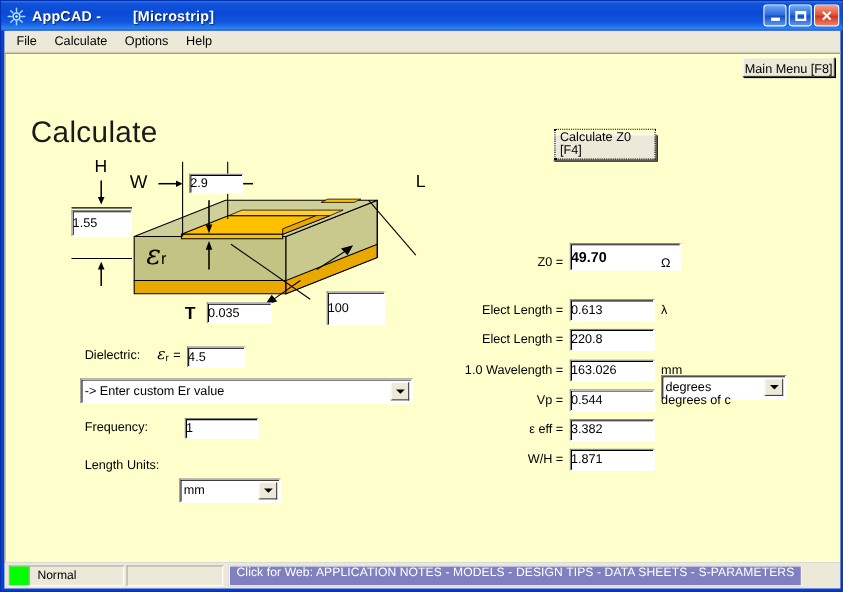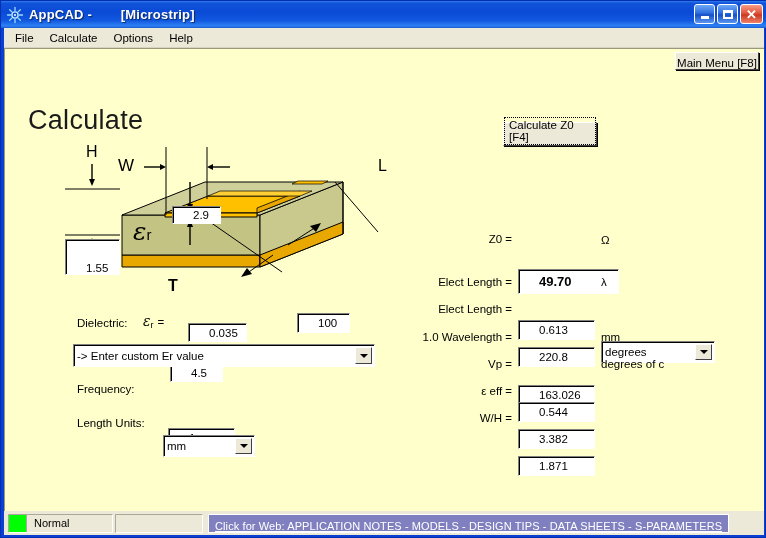--- a/index.html
+++ b/index.html
@@ -98,25 +98,24 @@
   }
   .status-label { font-size: 11px; padding-left: 7px; color:#000; }
   .status-pane2 {
     height: 19px; margin-left: 2px; width: 88px;
     border: 1px solid #aca899; border-right-color:#fff; border-bottom-color:#fff;
     background: #ece9d8;
   }
   .weblink {
     margin-left: 5px; height: 19px;
     background: #8080c0; color: #ffffff;
-    font-size: 11px; display: flex; align-items: flex-end;
+    font-size: 11px; display: flex; align-items: flex-start;
     padding: 0 6px; letter-spacing: .1px;
     border: 1px solid #ffffff;
     white-space: nowrap;
-    text-decoration: underline;
   }
   
   .abs { position: absolute; }
   .lbl {
     font-size: 11.5px; color: #000; white-space: nowrap;
   }
   .lbl-r { text-align: right; }
   .field {
     background: #ffffff;
     border: 1px solid #000;
@@ -125,22 +124,21 @@
     display: flex; align-items: center;
     padding-left: 3px;
     box-shadow: 1px 1px 0 #ffffff;
   }
   .field.plain3d {
     border-top: 1px solid #808080;
     border-left: 1px solid #808080;
     border-right: 1px solid #ffffff;
     border-bottom: 1px solid #ffffff;
     box-shadow: inset 1px 1px 0 #000;
-    padding-left: 20px;
-    margin-top: 48px;
+    padding-left: 0;
   }
   .field.bold { font-weight: bold; font-size: 13px; }
   .combo {
     background: #ffffff;
     border-top: 1px solid #808080; border-left: 1px solid #808080;
     border-right: 1px solid #ffffff; border-bottom: 1px solid #ffffff;
     box-shadow: inset 1px 1px 0 #000;
     display: flex; align-items: center;
     font-size: 11.5px; color: #000;
     padding-left: 3px;
@@ -289,27 +287,27 @@
       <div class="lbl abs" style="left:108px; top:150px; font-size:16px; font-weight:bold;">T</div>
       <div class="lbl abs" style="left:318px; top:30px; font-size:16px;">L</div>
       <div class="abs" style="left:73px; top:90px; font-size:25px;">
         <span class="sym">ε</span><span style="font-size:15px;">r</span>
       </div>
 
       
       <div class="field plain3d abs" style="left:112px; top:31px; width:49px; height:18px;">
         <span>2.9</span>
       </div>
-      <div class="field plain3d abs" style="left:5px; top:64px; width:55px; height:36px;align-items:flex-end;">
+      <div class="field plain3d abs" style="left:5px; top:64px; width:55px; height:24px;">
         <span>1.55</span>
       </div>
       <div class="field plain3d abs" style="left:128px; top:148px; width:59px; height:19px;">
         <span>0.035</span>
       </div>
-      <div class="field plain3d abs" style="left:237px; top:138px; width:53px; height:20px;">
+      <div class="field plain3d abs" style="left:237px; top:138px; width:53px; height:31px;">
         <span>100</span>
       </div>
     </div>
 
     <div class="lbl abs" style="left:72px; top:268px;text-align:right;">Dielectric:</div>
     <div class="abs" style="left:138px; top:264px; font-size:14px;">
       <span class="sym">ε</span><span class="sub">r</span>
       <span style="font-size:11.5px;">=</span>
     </div>
     <div class="field plain3d abs" style="left:165px; top:266px; width:53px; height:19px;">
@@ -357,21 +355,21 @@
       <span>220.8</span>
     </div>
     <div class="combo abs" style="left:596px; top:247px; width:114px; height:22px;">
       <span>degrees</span>
       <span class="combo-arrow">
         <span class="arrow-dn"></span>
       </span>
     </div>
 
     <div class="lbl lbl-r abs" style="left:390px; top:282px; width:117px;">1.0 Wavelength =</div>
-    <div class="field plain3d abs" style="left:513px; top:288px; width:77px; height:20px;">
+    <div class="field plain3d abs" style="left:513px; top:278px; width:77px; height:20px;">
       <span>163.026</span>
     </div>
     <div class="lbl abs" style="left:596px; top:282px;">mm</div>
 
     <div class="lbl lbl-r abs" style="left:400px; top:309px; width:107px;">Vp =</div>
     <div class="field plain3d abs" style="left:513px; top:305px; width:77px; height:20px;">
       <span>0.544</span>
     </div>
     <div class="lbl abs" style="left:596px; top:309px;">degrees of c</div>
 

